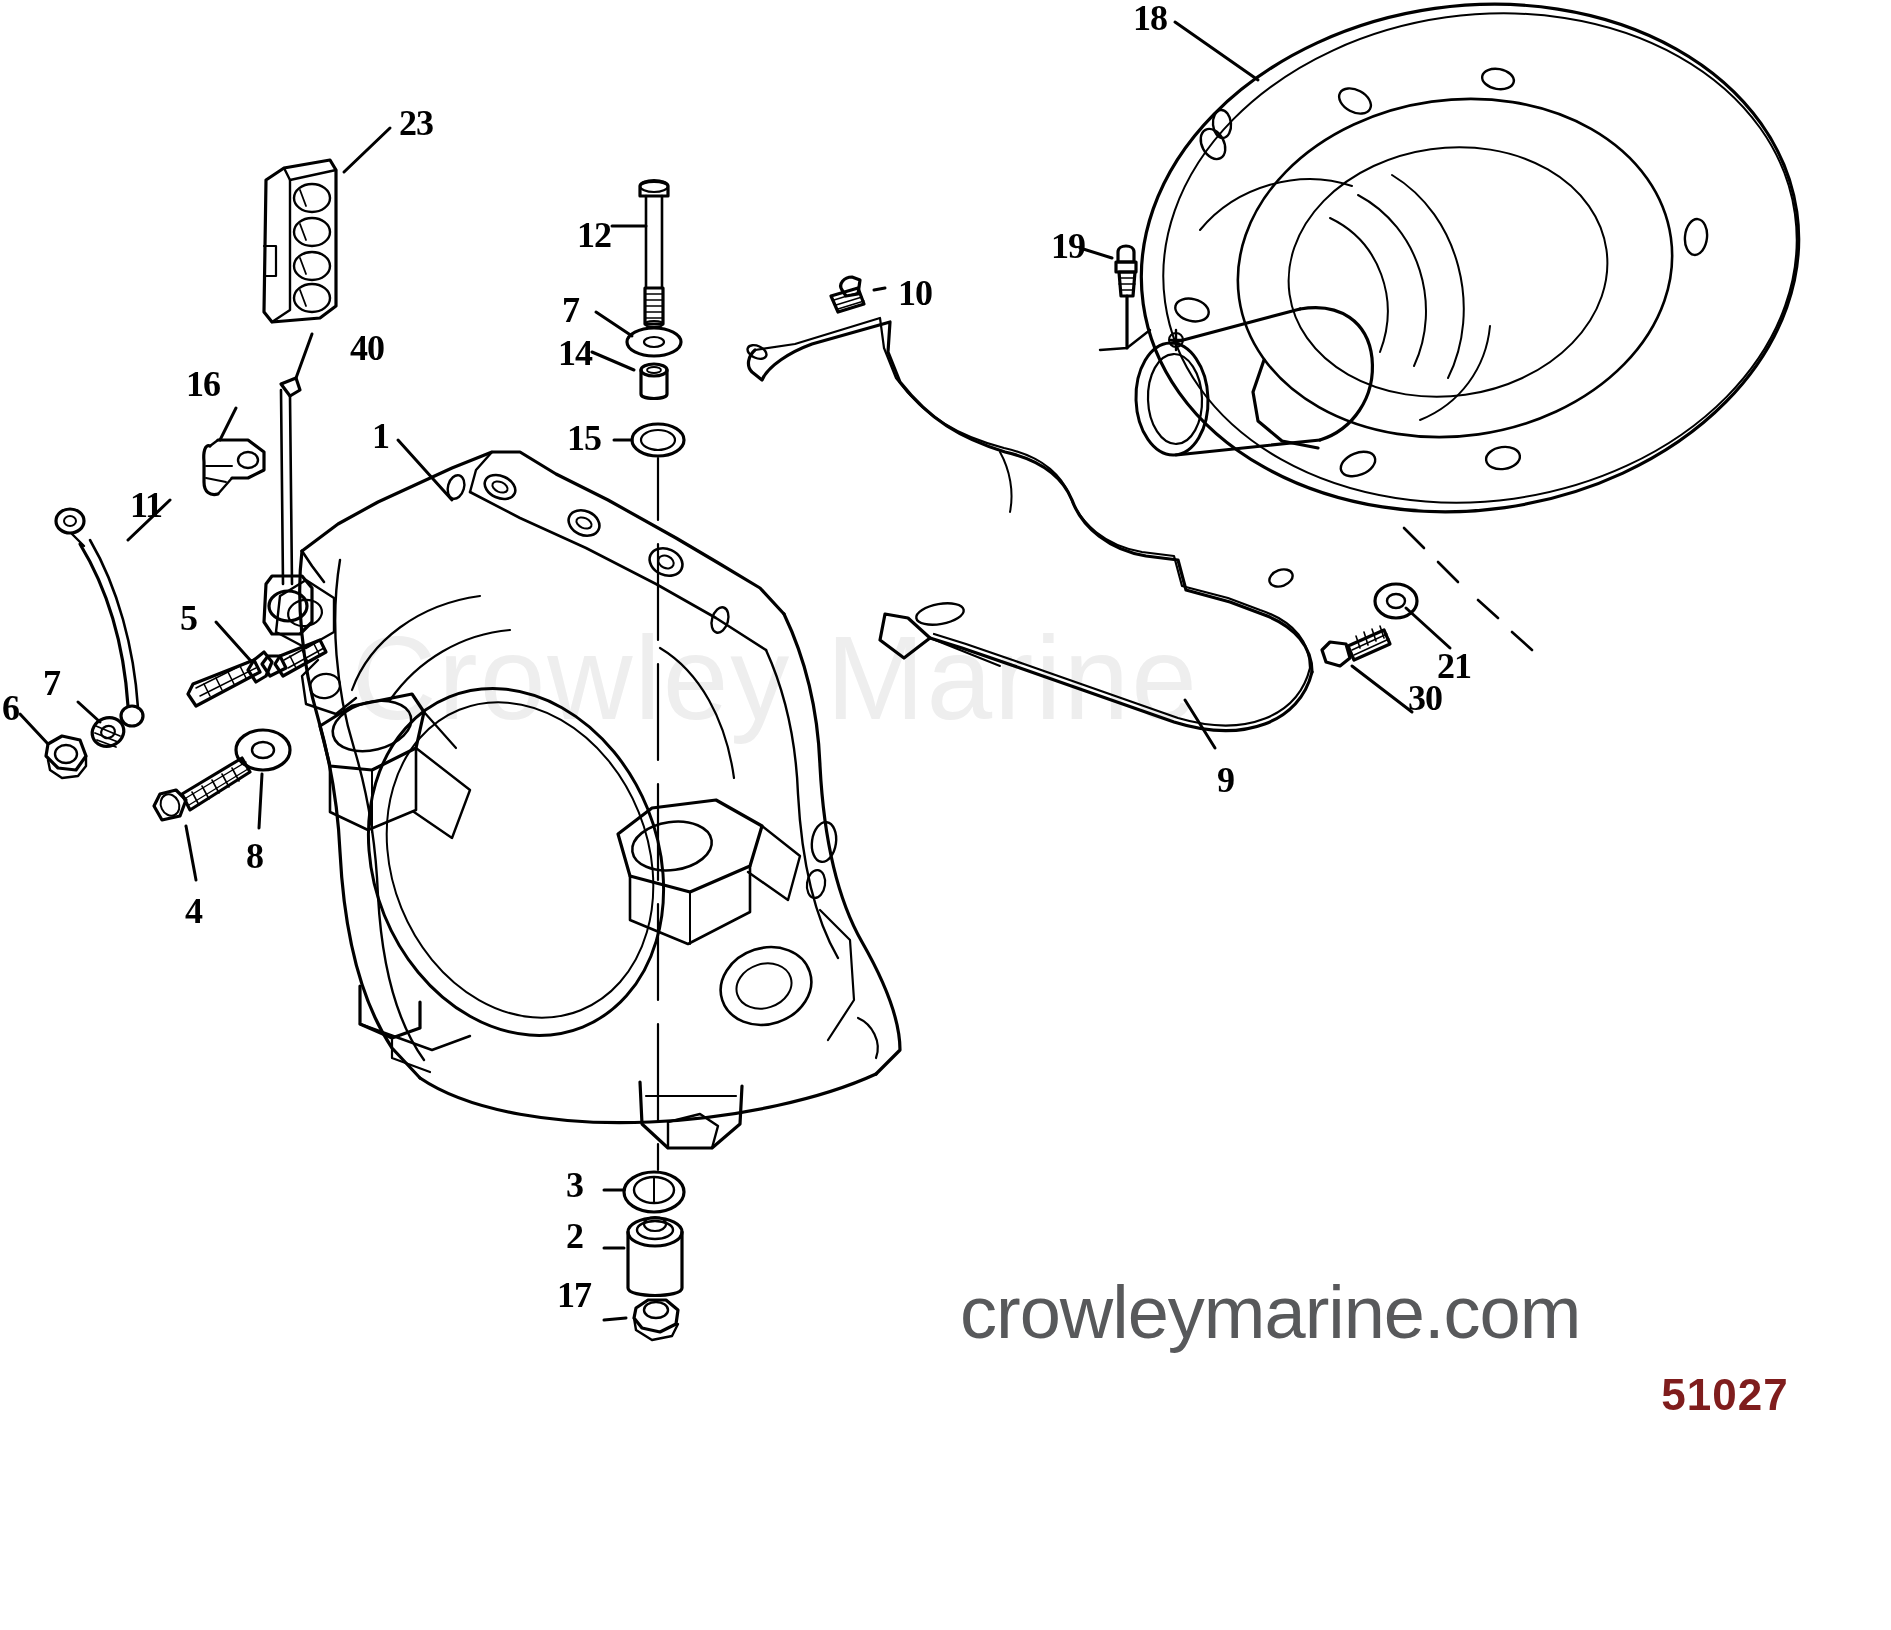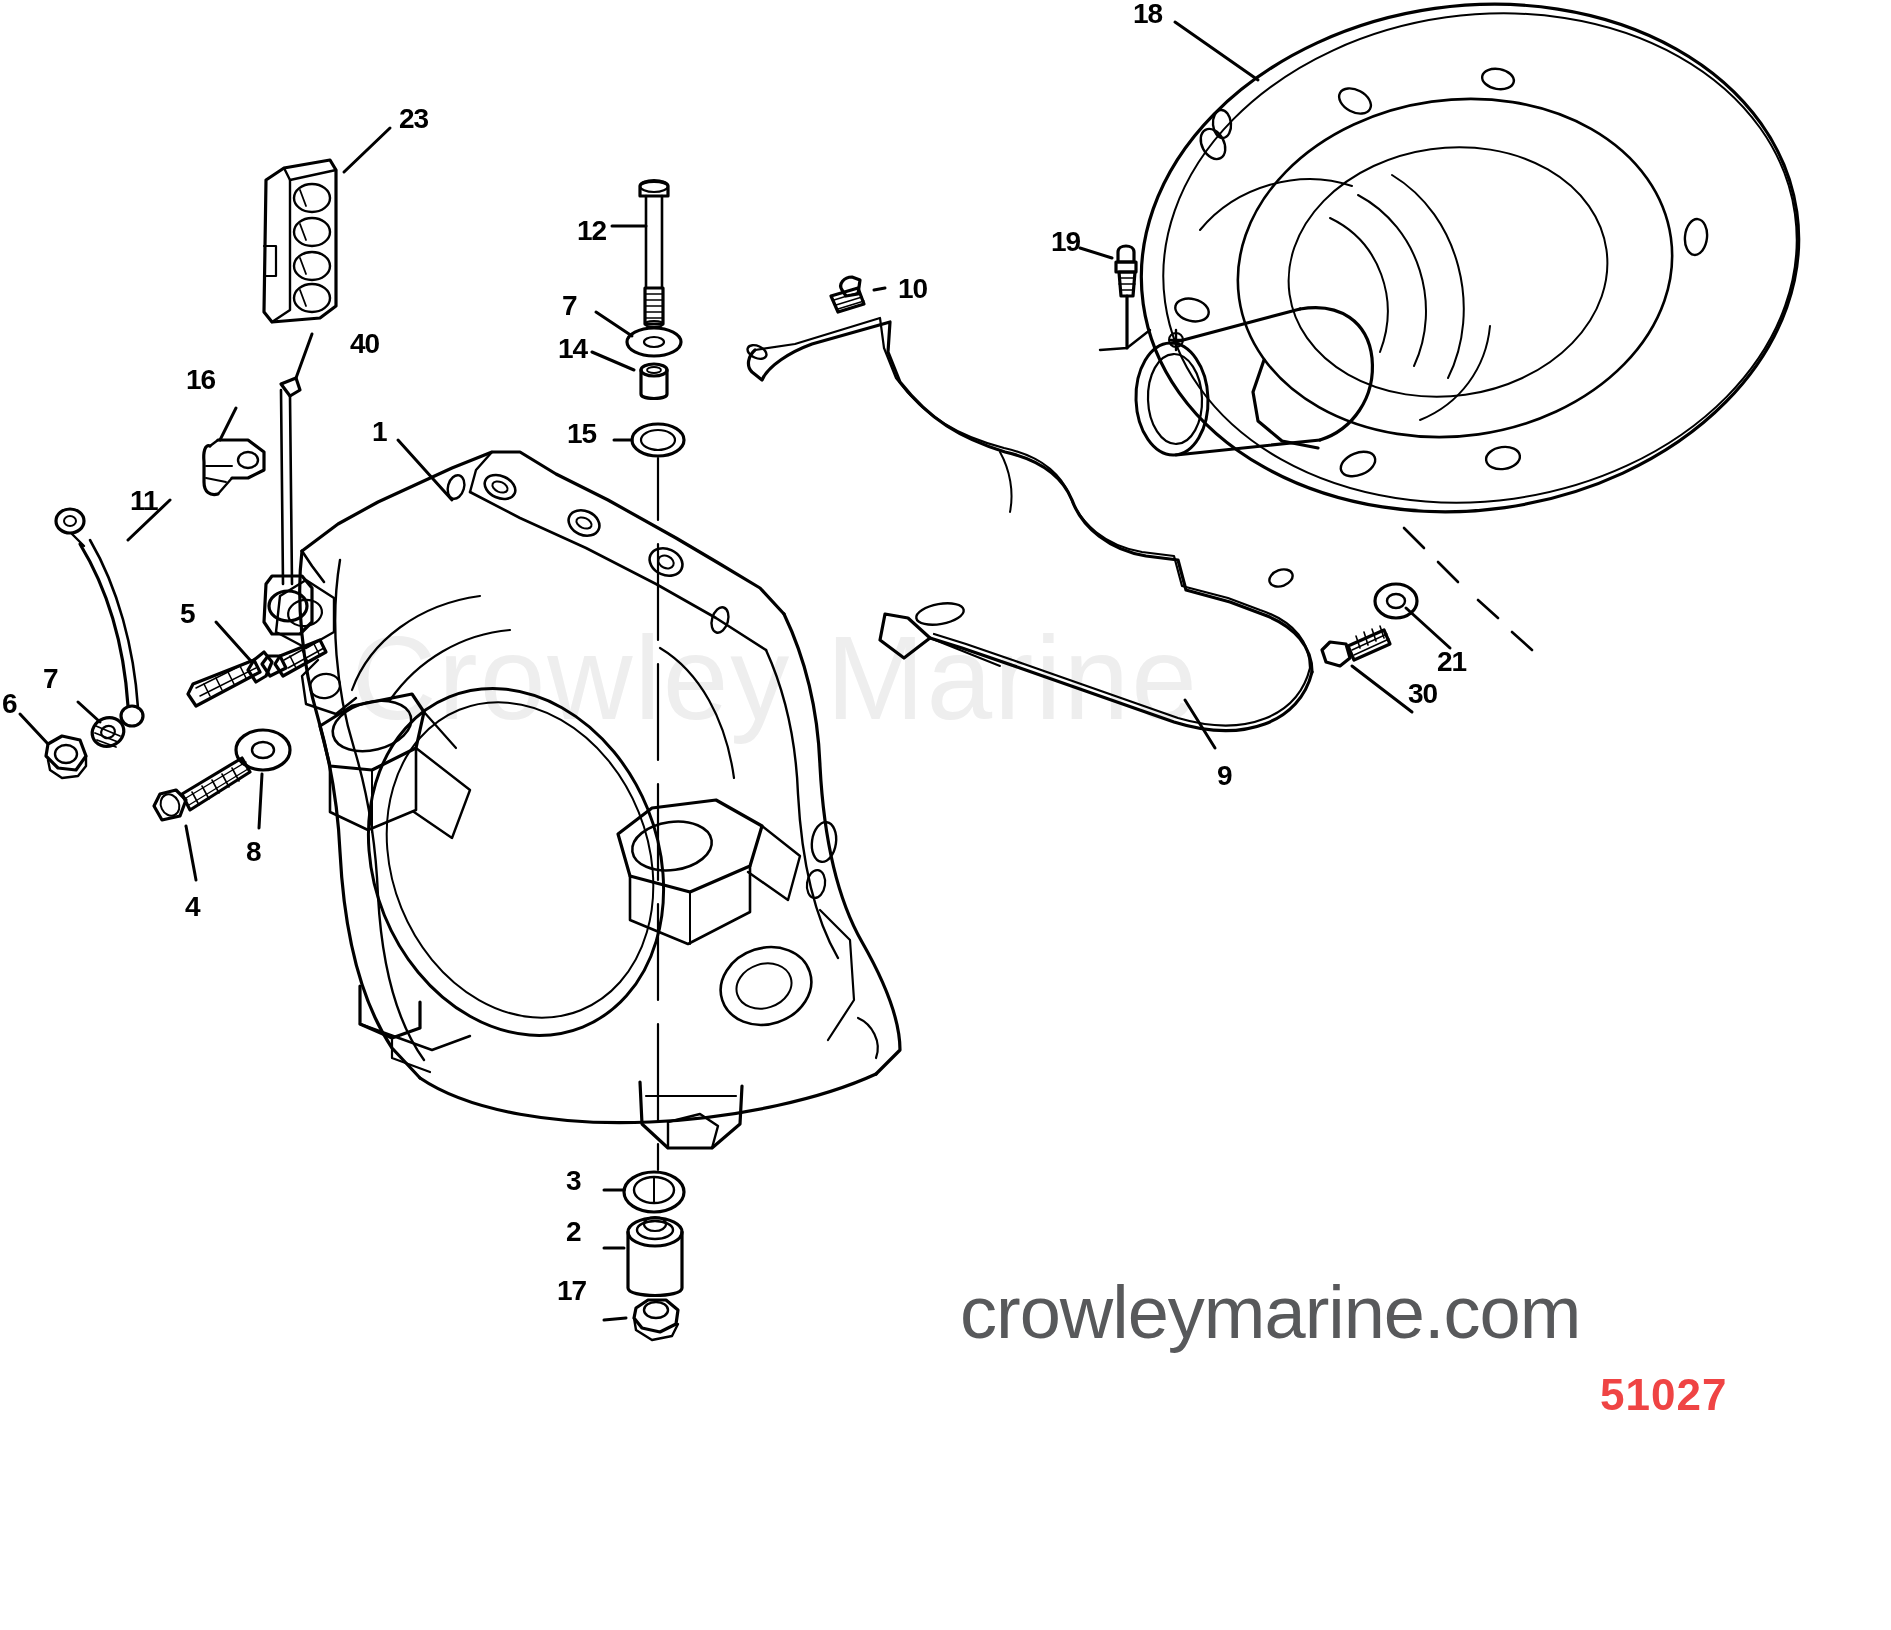--- a/index.html
+++ b/index.html
@@ -1,33 +1,33 @@
 <!DOCTYPE html>
 <html><head>
 <meta charset="utf-8">
 <style>
   html,body{margin:0;padding:0;background:#fff;}
   body{width:1891px;height:1630px;position:relative;overflow:hidden;
        font-family:"Liberation Sans",sans-serif;}
   #stage{position:absolute;inset:0;width:1891px;height:1630px;}
   svg.layer{position:absolute;left:0;top:0;width:1891px;height:1630px;}
-  .callout{position:absolute;font-family:Liberation Sans, sans-serif;
-           font-weight:bold;font-size:28px;color:#000;line-height:1;
+  .callout{position:absolute;font-family:Liberation Serif, serif;
+           font-weight:bold;font-size:36px;color:#000;line-height:1;
            letter-spacing:-1px;user-select:none;white-space:nowrap;}
   .wm-diag{position:absolute;left:150px;top:610px;width:1250px;
            font-family:"Liberation Sans",sans-serif;font-size:118px;
            color:#eeeeee;font-weight:400;letter-spacing:2px;
            text-align:center;user-select:none;pointer-events:none;}
   .footer-brand{position:absolute;left:960px;top:1270px;width:560px;
            font-family:"Liberation Sans",sans-serif;font-size:74px;
            color:#58595b;font-weight:300;letter-spacing:-1px;
            text-align:left;white-space:nowrap;}
   .diag-num{position:absolute;left:1600px;top:1370px;width:250px;
            font-family:"Liberation Sans",sans-serif;font-size:44px;
-           font-weight:bold;color:#ef4444;letter-spacing:1px;}
+           font-weight:bold;color:#7f1d1d;text-align:center;letter-spacing:1px;}
 </style>
 </head>
 <body>
 
 <div id="stage">
 
   <div class="wm-diag">Crowley Marine</div>
 
   <svg class="layer" viewBox="0 0 1891 1630">
     <g fill="none" stroke="#000" stroke-width="3.2" stroke-linecap="round" stroke-linejoin="round">

